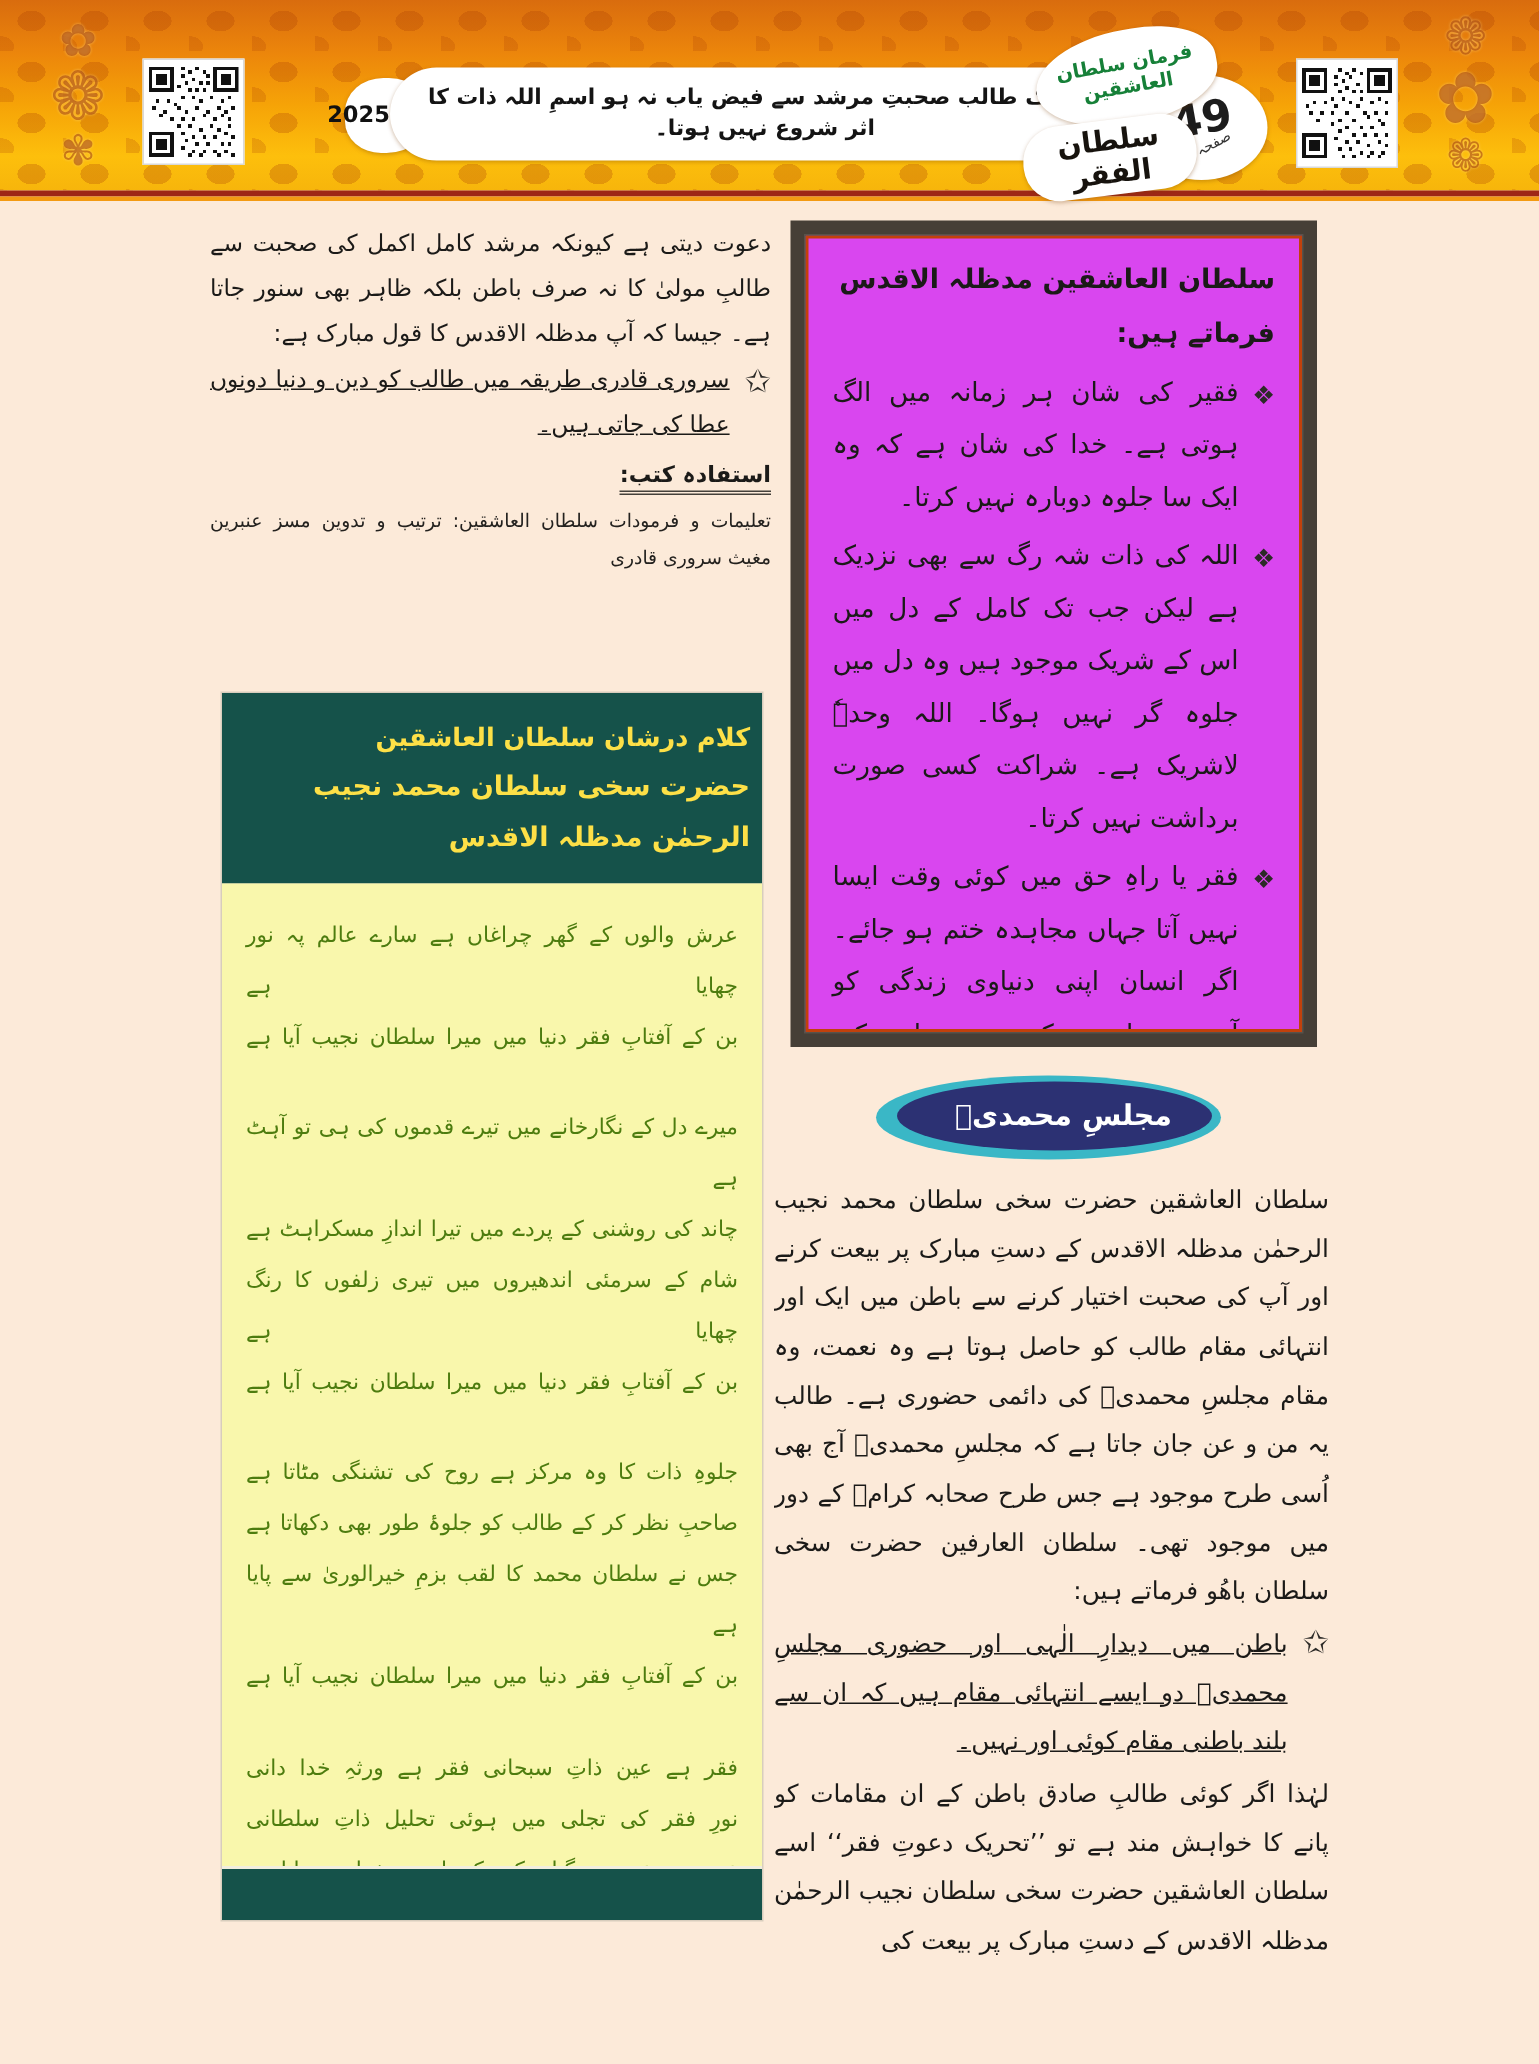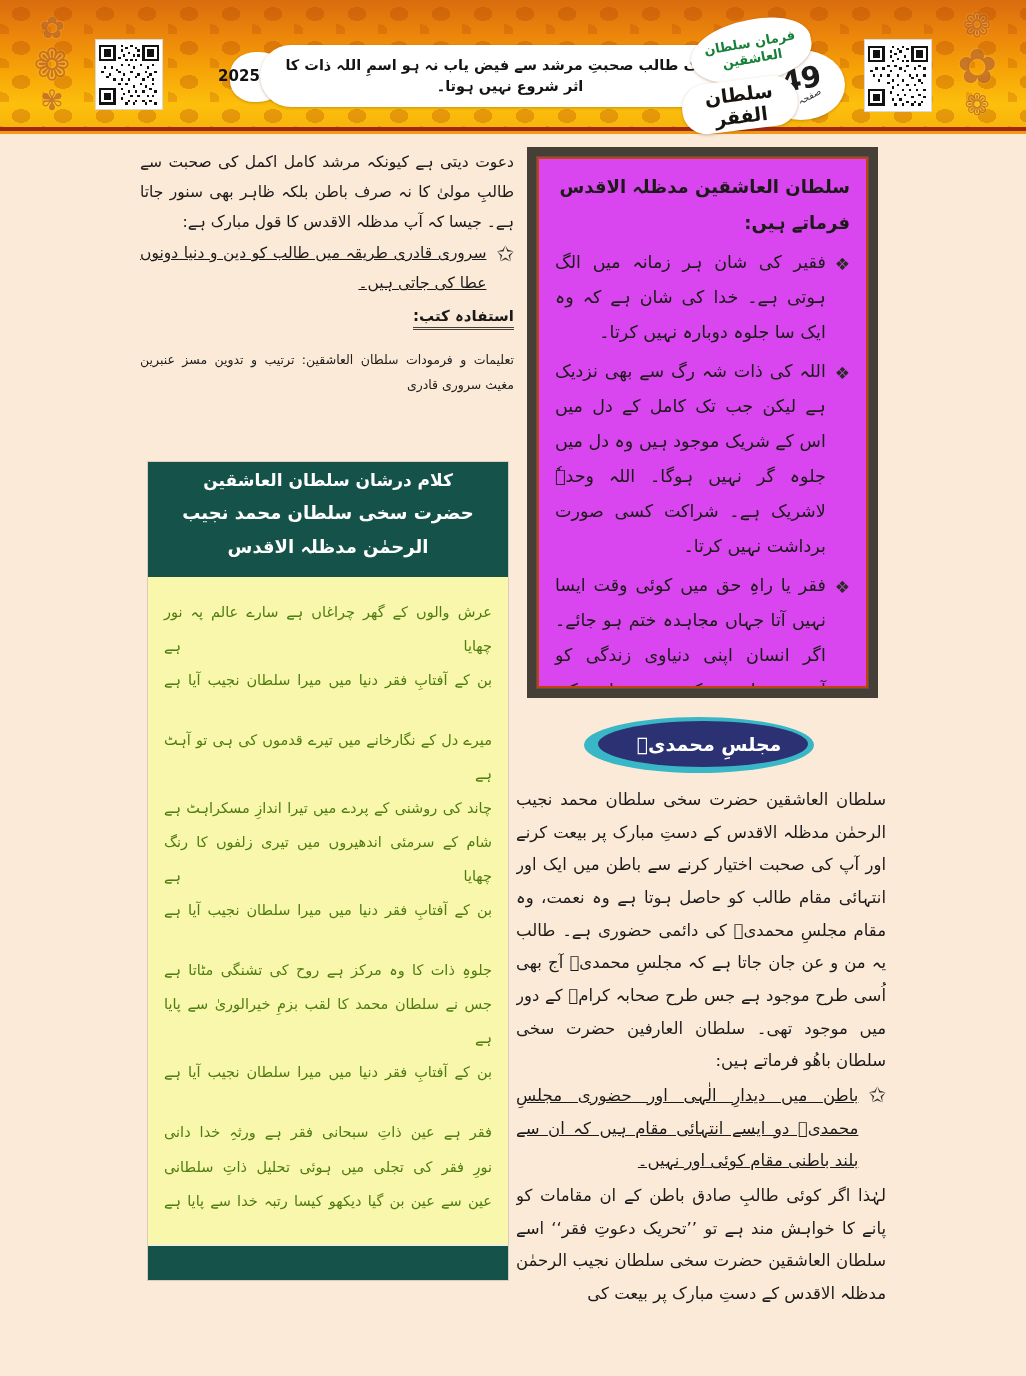--- a/index.html
+++ b/index.html
@@ -49,25 +49,25 @@
 
   .rcol{left:516px;top:784px;width:370px;height:592px;overflow:hidden;}
   .rcol p{margin:0;font-size:16.5px;color:#1b1a18;line-height:1.98;text-align:justify;}
   .star-item{display:flex;align-items:flex-start;margin:2px 0;}
   .star-item .star{flex:none;font-size:21px;color:#2c2a27;margin-left:10px;margin-top:3px;}
   .star-item p{flex:1;text-decoration:underline;}
 
   
   .lcol{left:140px;top:148px;width:374px;height:312px;overflow:hidden;}
   .lcol p{margin:0;font-size:15.5px;color:#1b1a18;line-height:1.92;text-align:justify;}
-  .books-head{display:inline-block;font-size:15px;font-weight:bold;color:#1b1a18;border-bottom:3px double #44403a;padding-bottom:2px;margin:6px 0 17px 0;}
+  .books-head{display:inline-block;font-size:15px;font-weight:bold;color:#1b1a18;border-bottom:3px double #44403a;padding-bottom:2px;margin:6px 0 4px 0;}
   .books-note{font-size:12.5px !important;line-height:2.0 !important;color:#23211e !important;}
 
   .poembox{left:148px;top:462px;width:360px;height:818px;display:flex;flex-direction:column;box-shadow:0 0 0 1px #d8cdbd;}
-  .poem-head{background:#15524a;color:#ffffff;text-align:center;padding:2px 8px 12px 8px;line-height:1.9;}
+  .poem-head{background:#15524a;color:#fde047;padding:14px 8px 12px 8px;line-height:1.9;}
   .poem-head .l1{font-size:17px;font-weight:bold;}
   .poem-head .l2{font-size:18px;font-weight:bold;}
   .poem-body{flex:1;background:#f9f7ac;padding:18px 16px 8px 16px;overflow:hidden;}
   .poem-body .line{font-size:14.5px;color:#4d7c0f;line-height:2.35;text-align:justify;text-align-last:justify;}
   .stanza{margin-bottom:26px;}
   .poem-foot{background:#15524a;height:34px;border-top:2px solid #f1eede;}
 </style>
 </head>
 <body>
 
@@ -215,20 +215,21 @@
         <div class="line">بن کے آفتابِ فقر دنیا میں میرا سلطان نجیب آیا ہے</div>
       </div>
       <div class="stanza">
         <div class="line">میرے دل کے نگارخانے میں تیرے قدموں کی ہی تو آہٹ ہے</div>
         <div class="line">چاند کی روشنی کے پردے میں تیرا اندازِ مسکراہٹ ہے</div>
         <div class="line">شام کے سرمئی اندھیروں میں تیری زلفوں کا رنگ چھایا ہے</div>
         <div class="line">بن کے آفتابِ فقر دنیا میں میرا سلطان نجیب آیا ہے</div>
       </div>
       <div class="stanza">
         <div class="line">جلوہِ ذات کا وہ مرکز ہے روح کی تشنگی مٹاتا ہے</div>
+        <div class="line">صاحبِ نظر کر کے طالب کو جلوۂ طور بھی دکھاتا ہے</div>
         <div class="line">جس نے سلطان محمد کا لقب بزمِ خیرالوریٰ سے پایا ہے</div>
         <div class="line">بن کے آفتابِ فقر دنیا میں میرا سلطان نجیب آیا ہے</div>
       </div>
       <div class="stanza" style="margin-bottom:10px;">
         <div class="line">فقر ہے عین ذاتِ سبحانی فقر ہے ورثہِ خدا دانی</div>
         <div class="line">نورِ فقر کی تجلی میں ہوئی تحلیل ذاتِ سلطانی</div>
         <div class="line">عین سے عین بن گیا دیکھو کیسا رتبہ خدا سے پایا ہے</div>
 
       </div>
 

